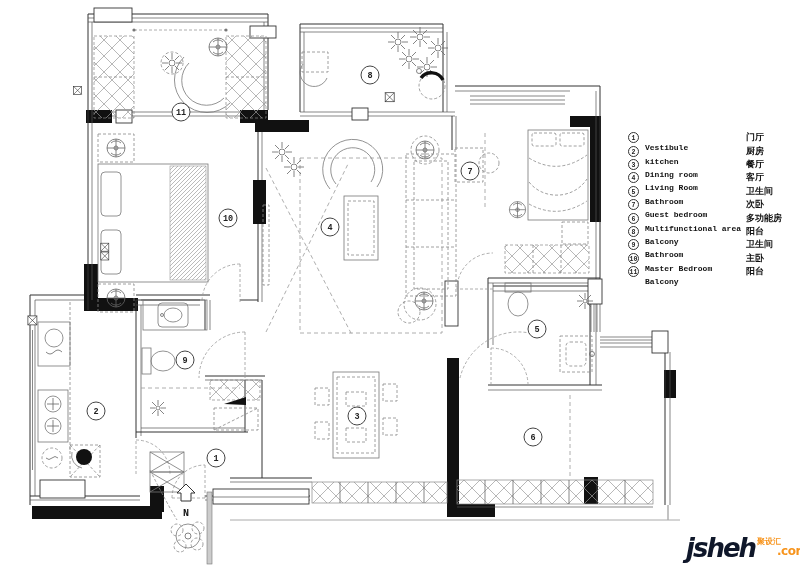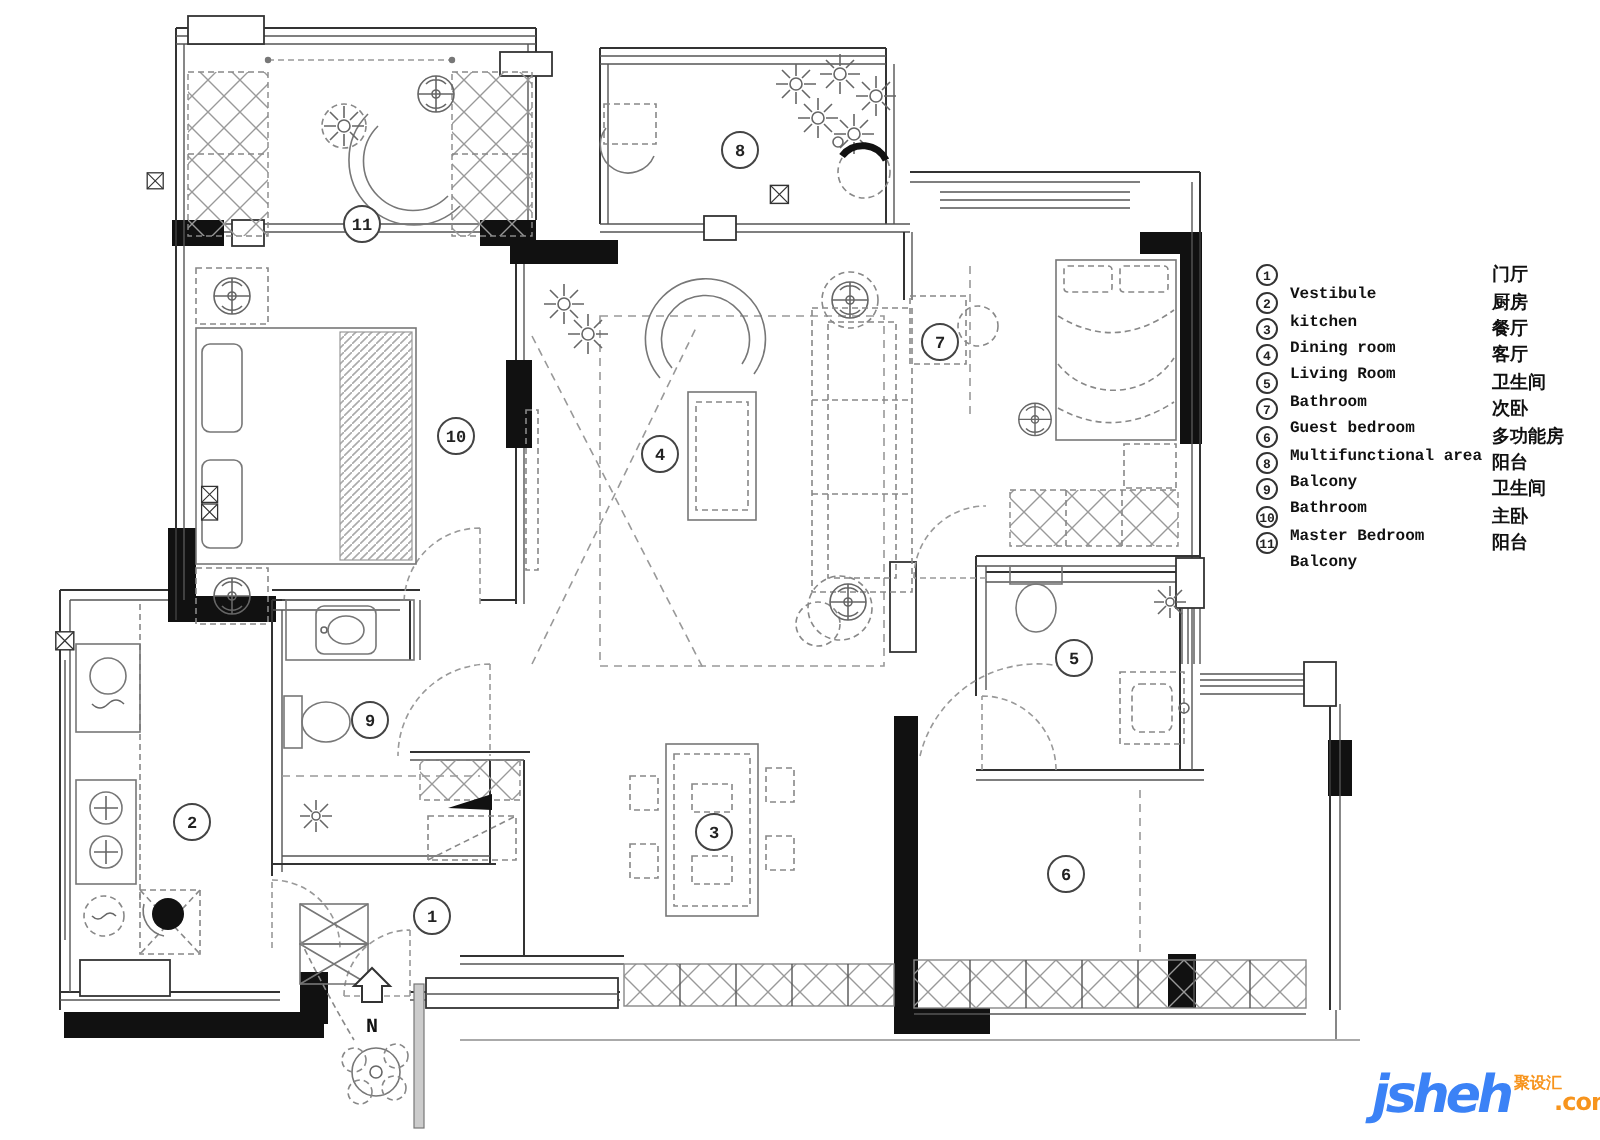--- a/index.html
+++ b/index.html
@@ -404,20 +404,20 @@
     </div>
 
     <div class="legend-row">
       <span class="legend-num">11</span>
       <span class="legend-en">Balcony</span>
       <span class="legend-zh">阳台</span>
     </div>
   </div>
 
 <div class="logo">
-  <span class="logo-brand" style="color: #3b82f6;">jsheh</span>
+  <span class="logo-brand" style="color: #0f172a;">jsheh</span>
   <span class="logo-col">
     <span class="logo-tagline" style="color: rgb(247, 148, 29);">聚设汇</span>
     <span class="logo-tld" style="color: rgb(247, 148, 29); margin-left: 20px;">.com</span>
   </span>
 </div>
 
 </div>
 
 </body></html>

